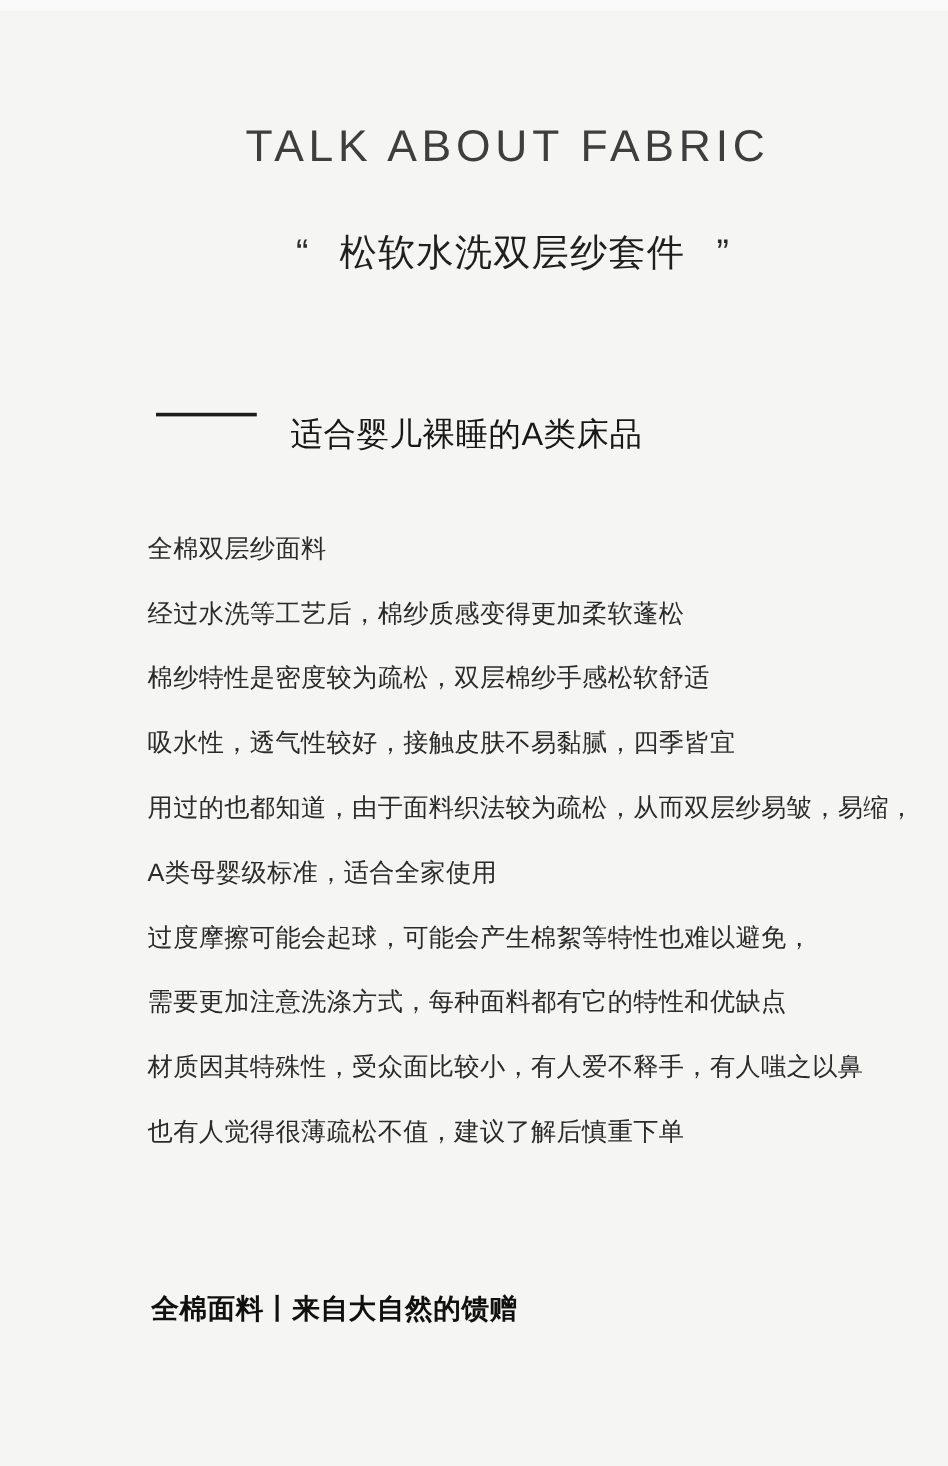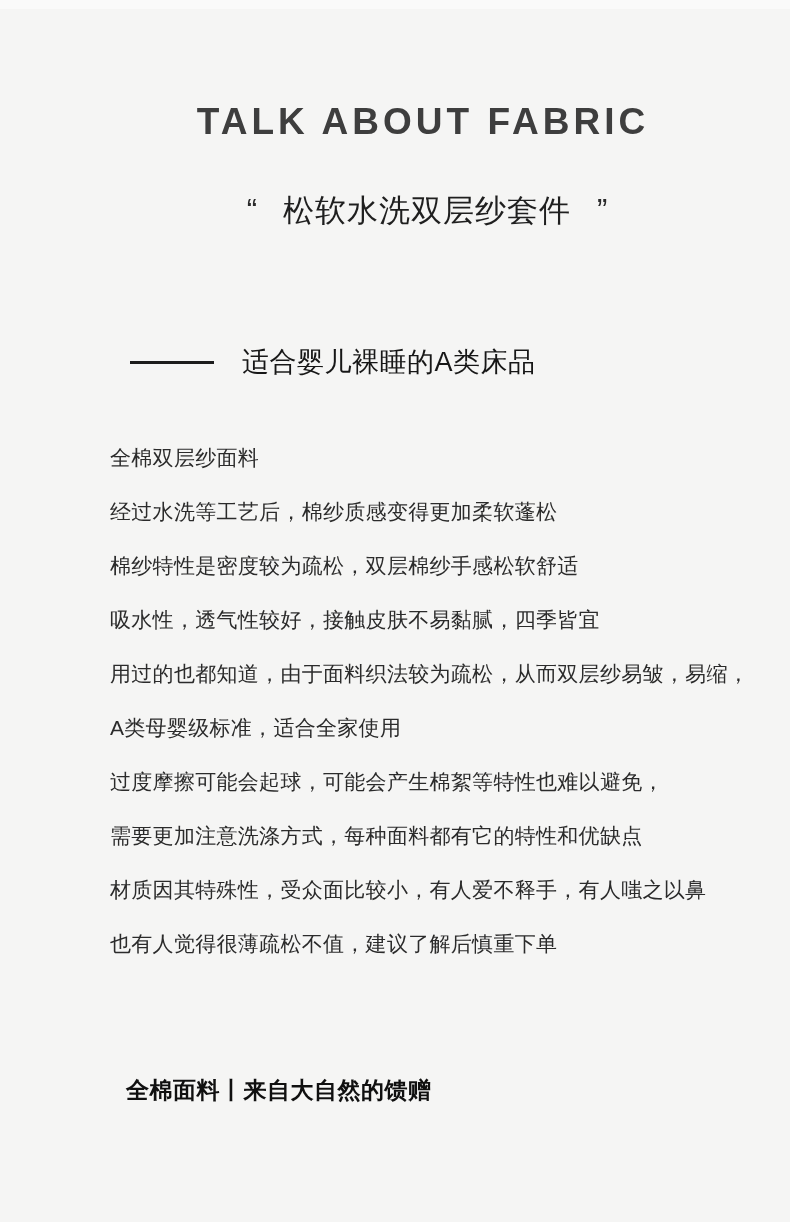--- a/index.html
+++ b/index.html
@@ -24,21 +24,21 @@
   }
   .title {
     position: absolute;
     top: 101px;
     left: 0;
     width: 100%;
     padding-left: 56px;
     box-sizing: border-box;
     text-align: center;
     font-size: 37px;
-    font-weight: 700;
+    font-weight: 400;
     letter-spacing: 4px;
     color: #3e3e3e;
     white-space: nowrap;
   }
   .quote {
     position: absolute;
     top: 190px;
     left: 0;
     width: 100%;
     padding-left: 64px;
@@ -54,38 +54,37 @@
   }
   .quote .quote-text {
     margin: 4px 26px;
     letter-spacing: 1px;
   }
   .subtitle-row {
     position: absolute;
     top: 344px;
     left: 130px;
     display: flex;
-    align-items: center;
     white-space: nowrap;
   }
   .divider {
     width: 84px;
     height: 3px;
     background: #1c1c1c;
     margin-right: 28px;
   }
   .subtitle {
     font-size: 27px;
     color: #171717;
     letter-spacing: 0.5px;
   }
   .body-text {
     position: absolute;
     top: 431px;
-    left: 110px;
+    left: 123px;
     right: 30px;
     font-size: 21px;
     color: #2b2b2b;
     letter-spacing: 0.3px;
   }
   .body-line {
     height: 54px;
     line-height: 54px;
     white-space: nowrap;
   }

